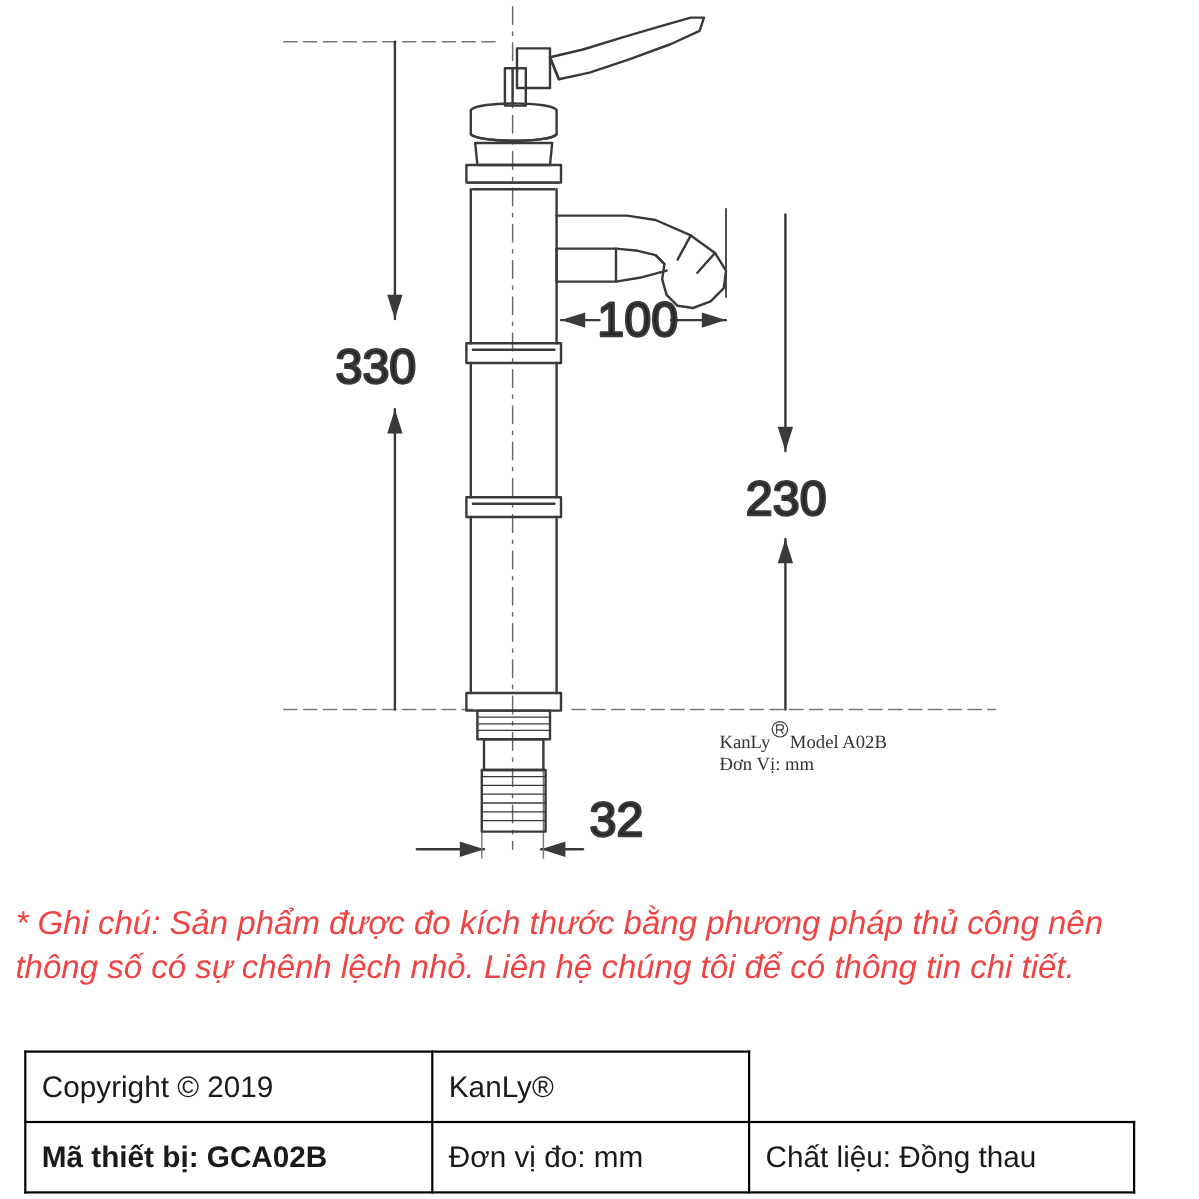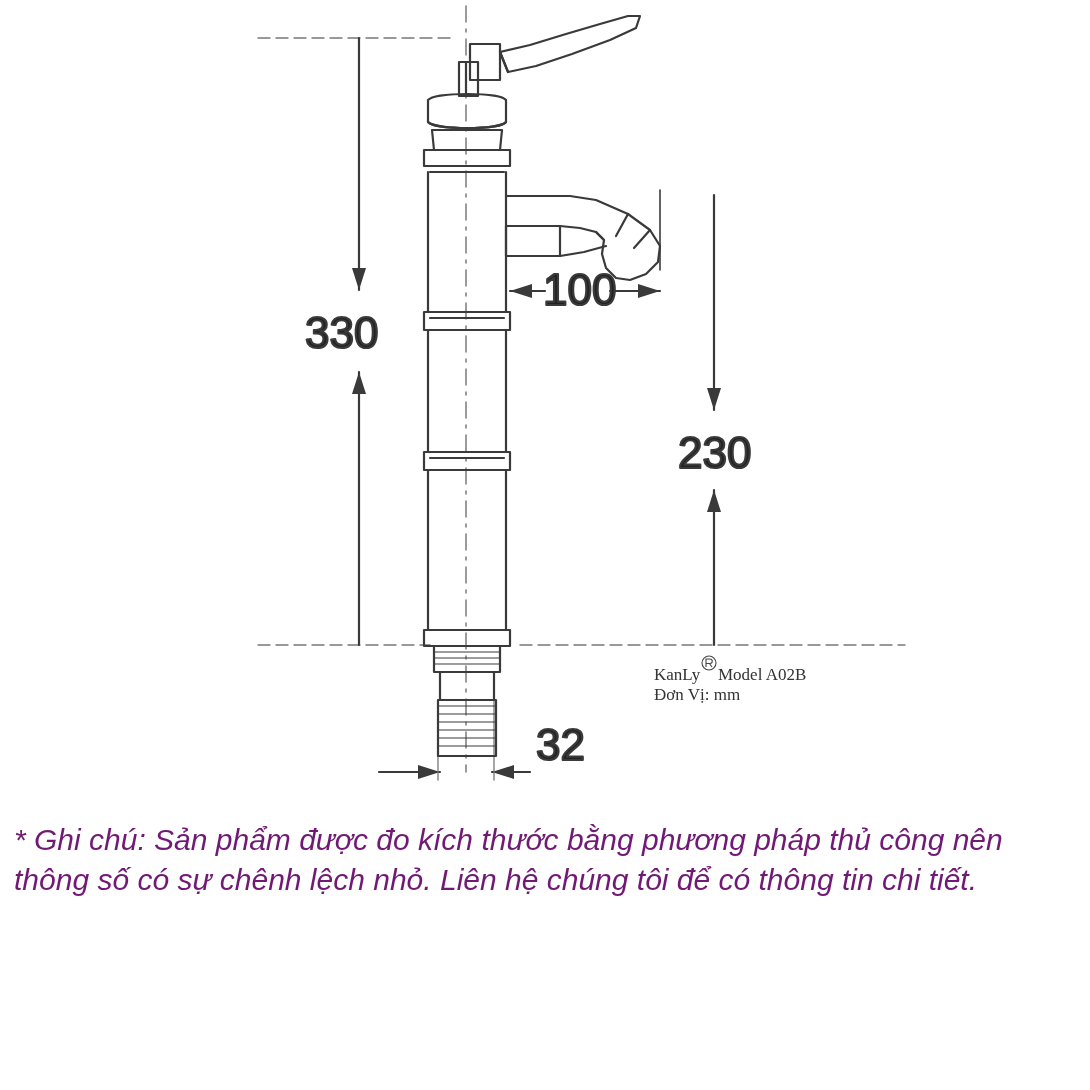--- a/index.html
+++ b/index.html
@@ -36,21 +36,21 @@
     fill: #333;
   }
   #note {
     position: absolute;
     left: 14px;
     top: 820px;
     width: 1060px;
     font-size: 30px;
     font-style: italic;
     line-height: 1.32;
-    color: #701a75;
+    color: #ef4444;
   }
   #info-table {
     position: absolute;
     left: 22px;
     top: 955px;
     width: 1010px;
     border-collapse: collapse;
     font-size: 27px;
   }
   #info-table td {
@@ -184,14 +184,24 @@
       <path d="M706 667 L706 659 L710 659 A2.2 2.2 0 0 1 710 663.5 L706 663.5 M709.5 663.5 L712 667"></path>
     </g>
   </g>
 </svg>
 </div>
 
 <div id="note">* Ghi chú: Sản phẩm được đo kích thước bằng phương pháp thủ công nên thông số có sự chênh lệch nhỏ. Liên hệ chúng tôi để có thông tin chi tiết.</div>
 
 <table id="info-table">
   <tbody>
+      <tr class="row-top">
+    <td class="cell-code">Copyright © 2019</td>
+    <td class="cell-brand">KanLy®</td>
+    <td class="cell-mat" style="border-top:none;border-right:none;border-bottom:none;"></td>
+  </tr>
+  <tr>
+    <td class="cell-code">Mã thiết bị: GCA02B</td>
+    <td class="cell-unit">Đơn vị đo: mm</td>
+    <td class="cell-mat">Chất liệu: Đồng thau</td>
+  </tr>
 </tbody>
   </table>
 
 </body></html>

